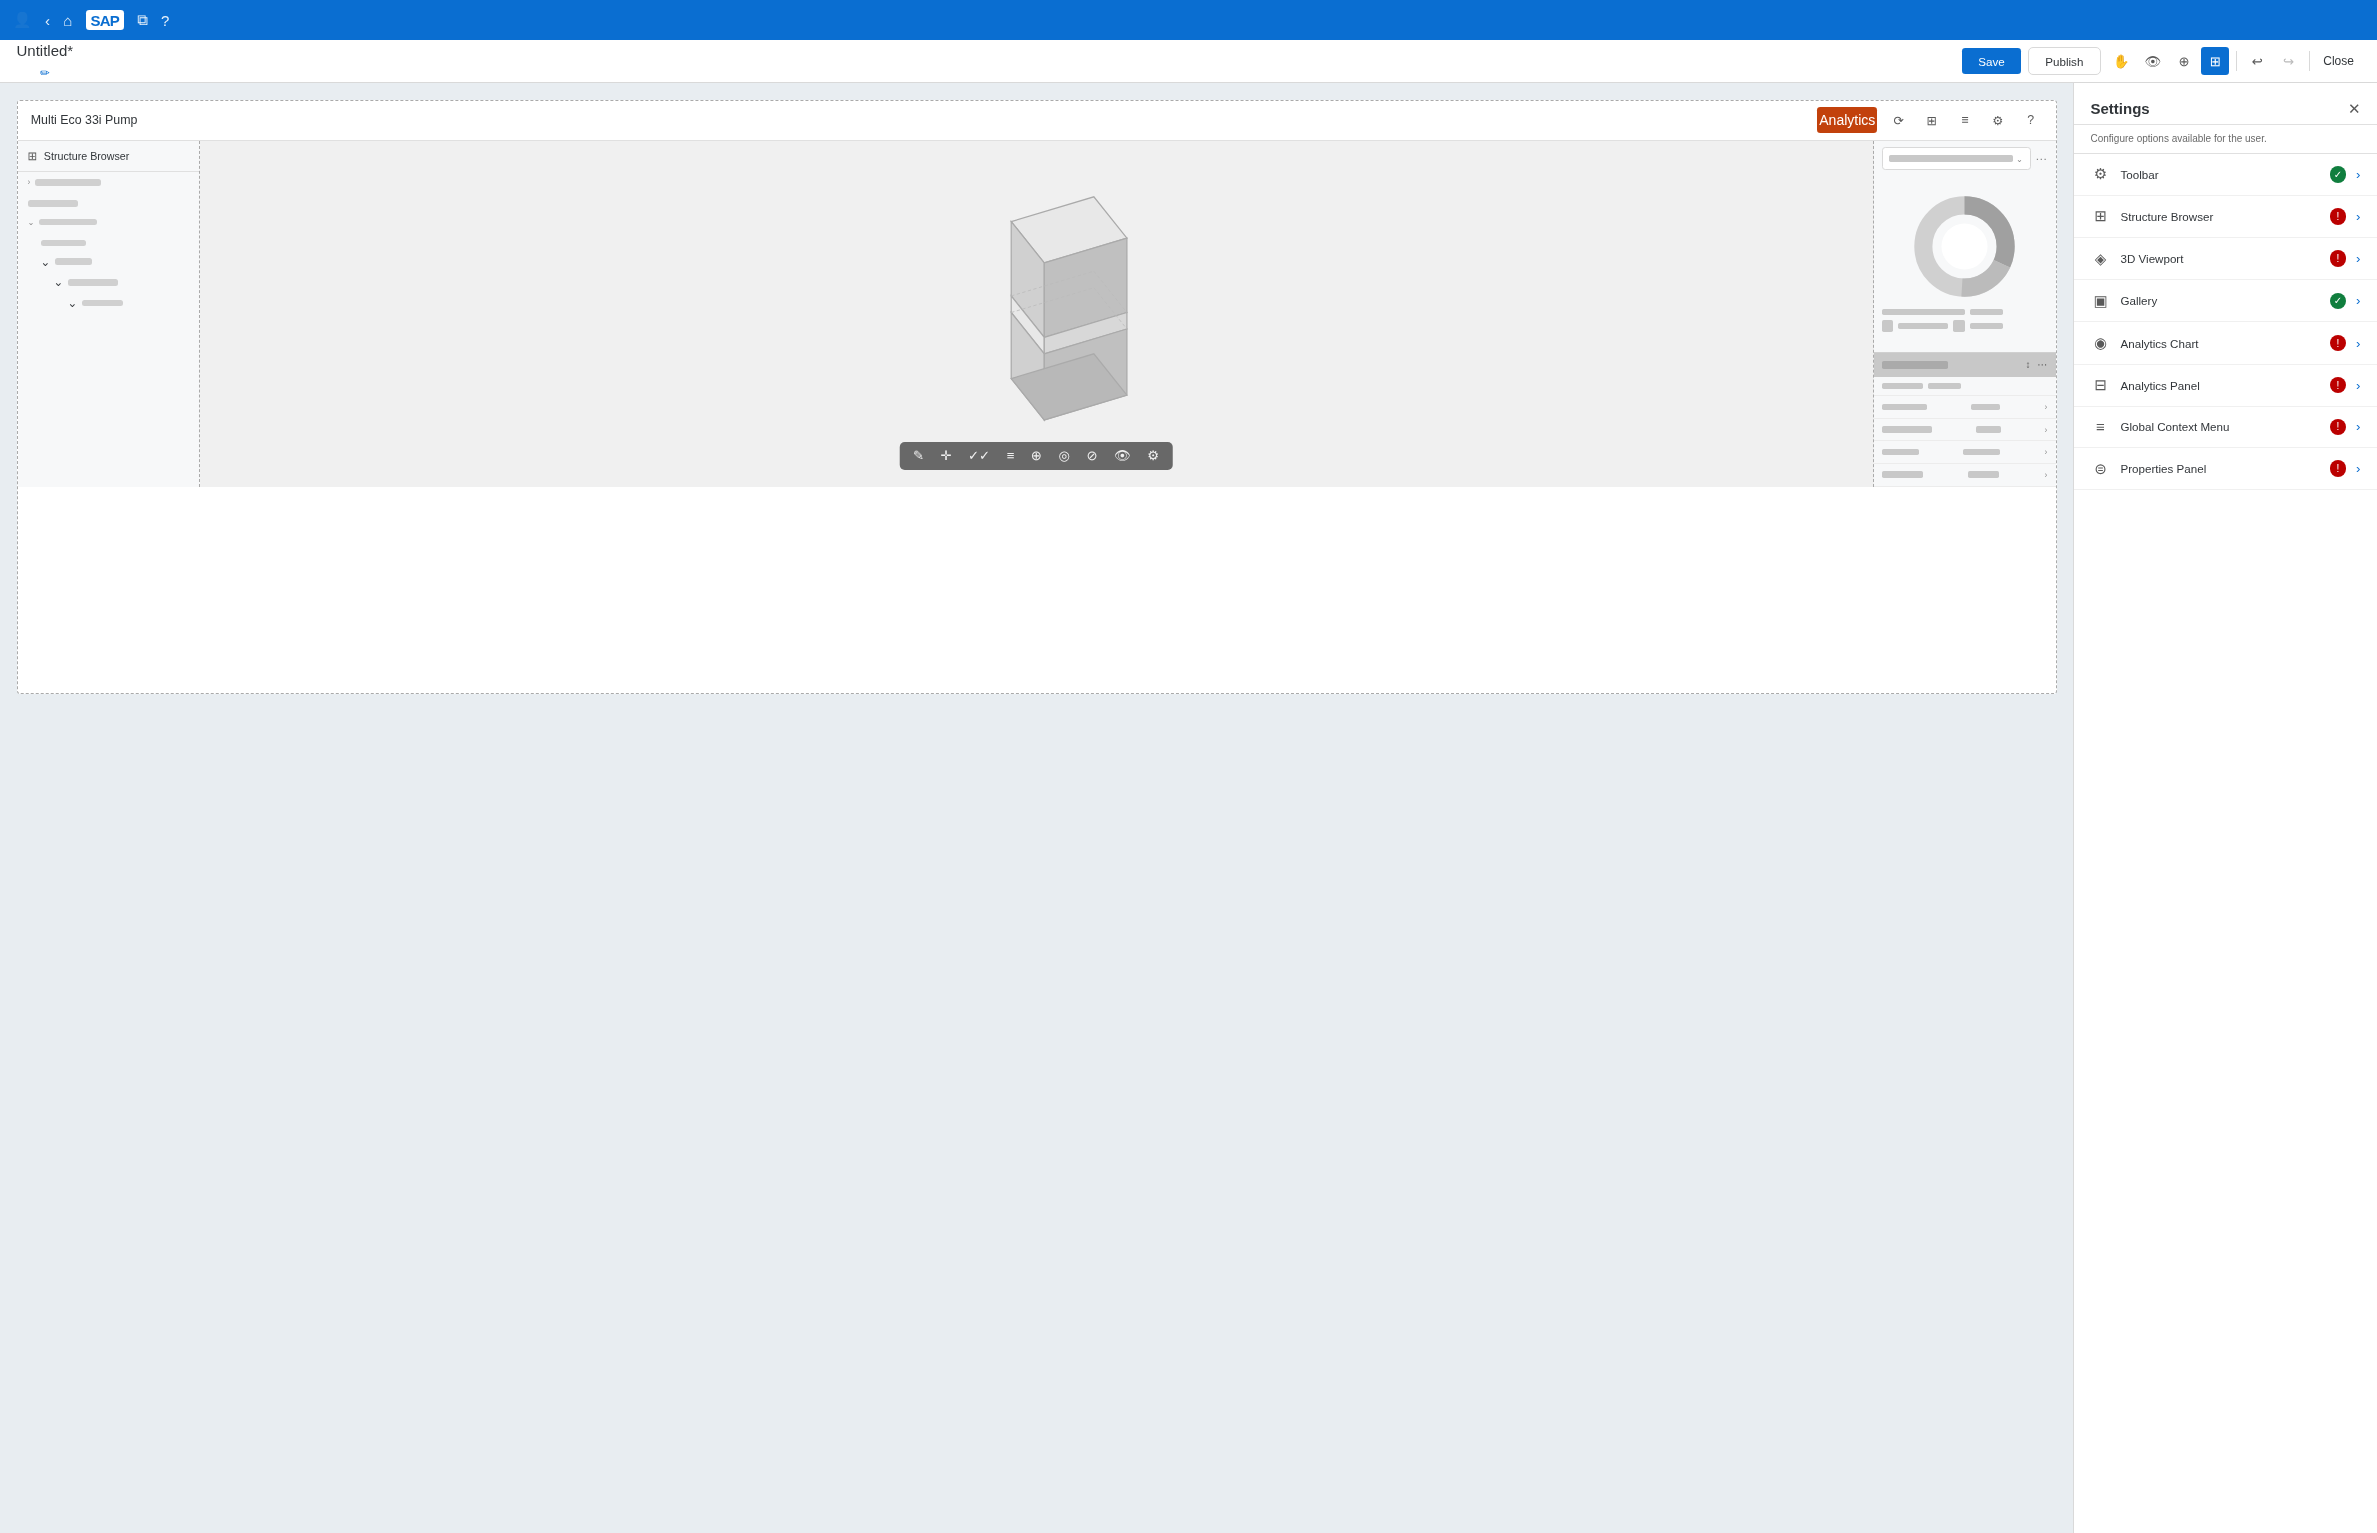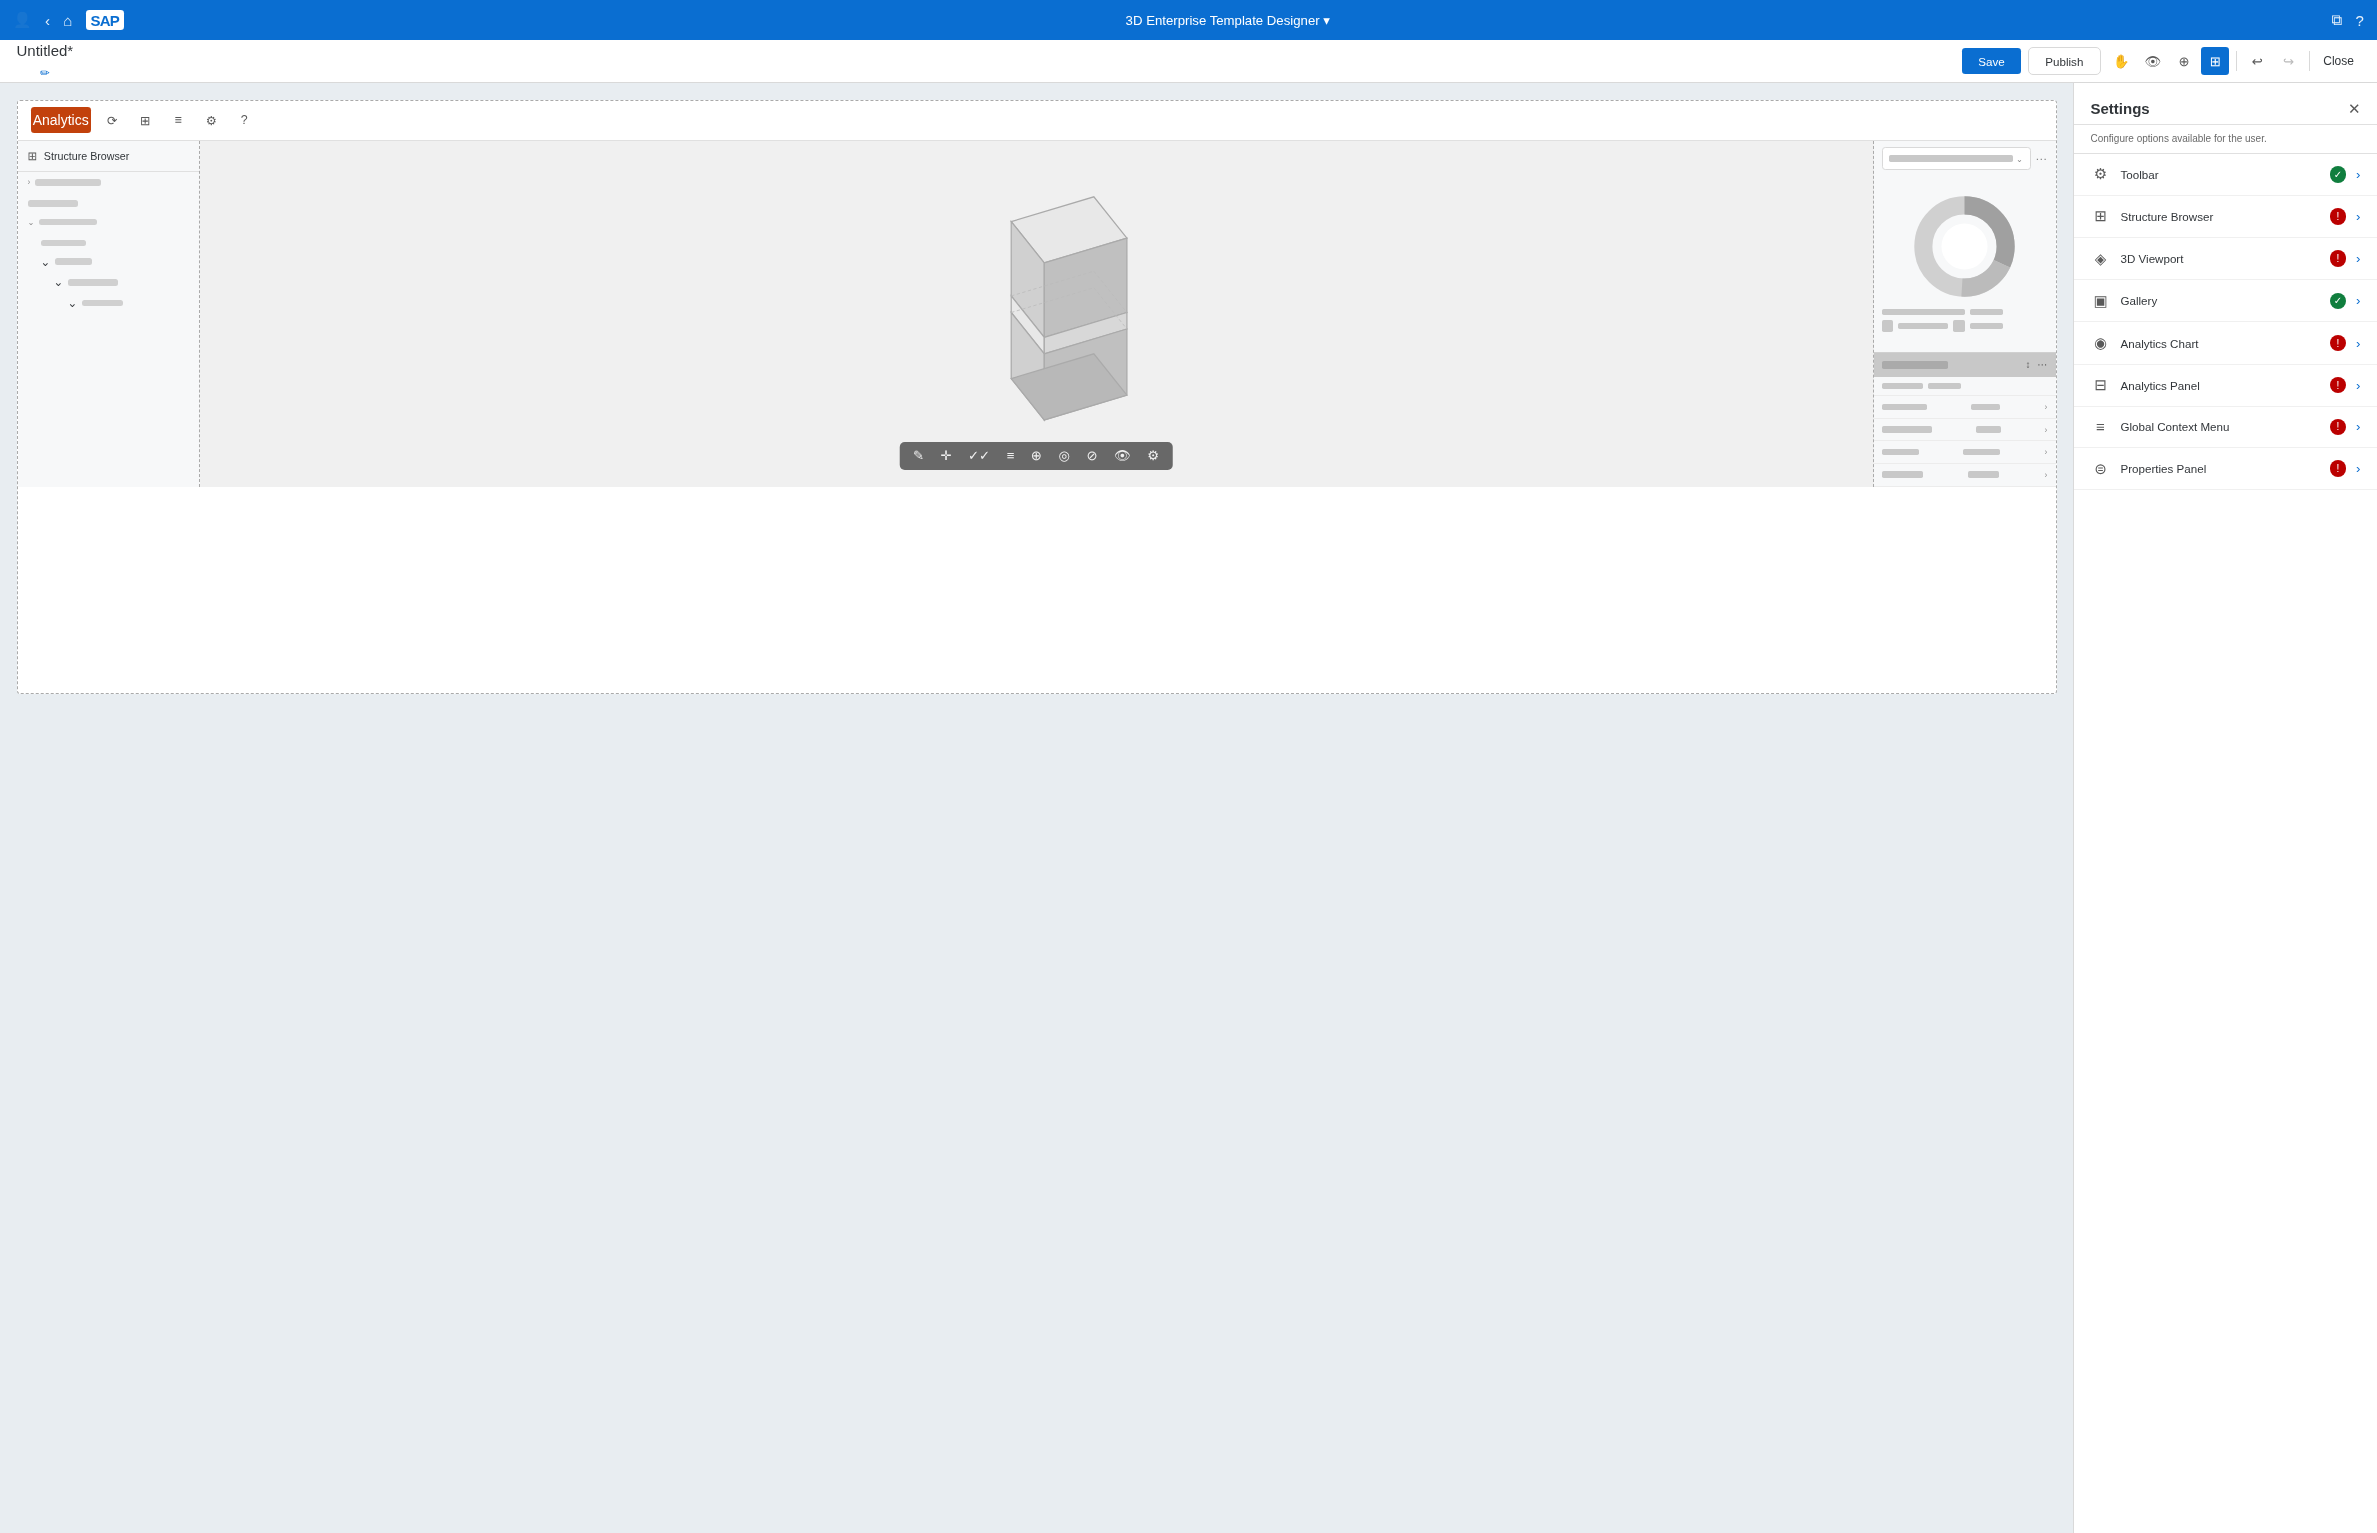--- a/index.html
+++ b/index.html
@@ -287,23 +287,20 @@
     .object-3d svg { width: 248px; height: 281px; }
   </style>
 </head>
 <body>
 
 <div class="top-nav">
   <span class="nav-icon">👤</span>
   <span class="nav-icon">‹</span>
   <span class="nav-icon">⌂</span>
   <div class="sap-logo">SAP</div>
-  <div class="title">
-    <span>3D Enterprise Template Designer ▾</span>
-  </div>
   <span class="nav-icon">⧉</span>
   <span class="nav-icon">?</span>
 </div>
 
 <div class="toolbar">
   <div class="doc-title">
     <span>Untitled*</span>
     <span class="edit-icon">✏</span>
   </div>
   <button class="btn-save">Save</button>
@@ -320,20 +317,21 @@
     <div class="t-icon" style="width:auto;padding:0 6.6px;font-size:12px;color:#32363a;">Close</div>
   </div>
 </div>
 
 <div class="main-area">
 
   <div class="canvas-area">
     <div class="template-frame">
 
       <div class="template-header">
+        <span class="template-title">Multi Eco 33i Pump</span>
         <button class="analytics-btn">Analytics</button>
         <div class="hdr-icon">⟳</div>
         <div class="hdr-icon">⊞</div>
         <div class="hdr-icon">≡</div>
         <div class="hdr-icon">⚙</div>
         <div class="hdr-icon">?</div>
       </div>
 
       <div class="template-body">
 

